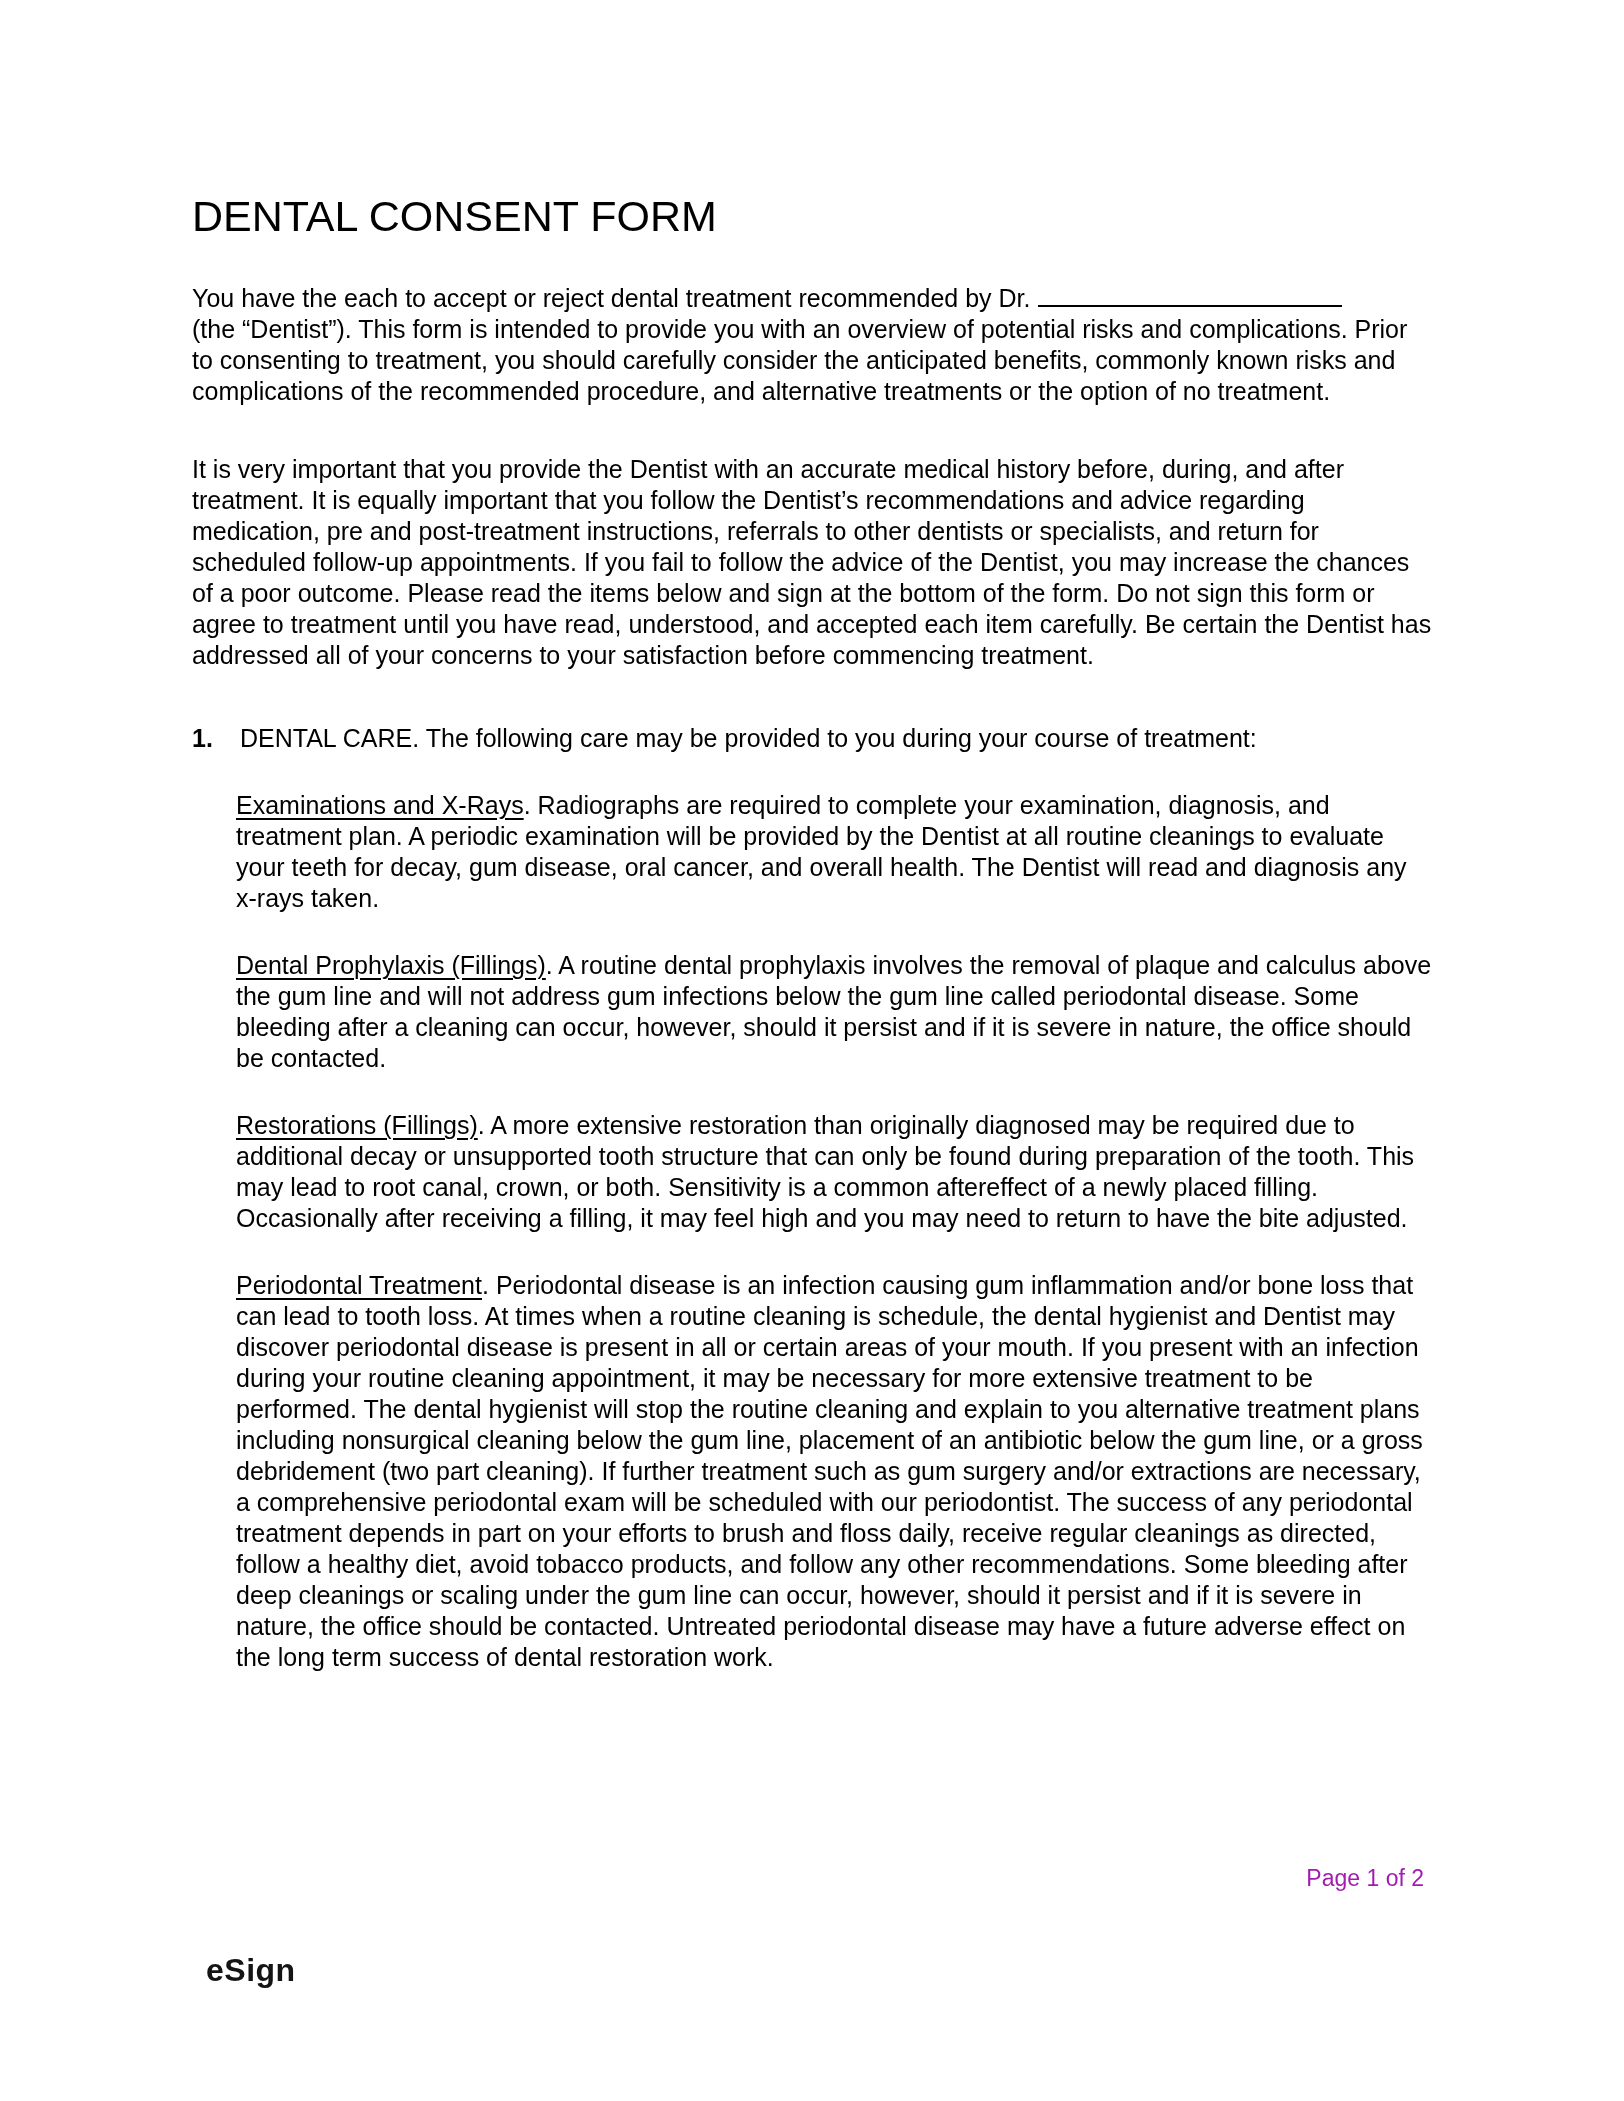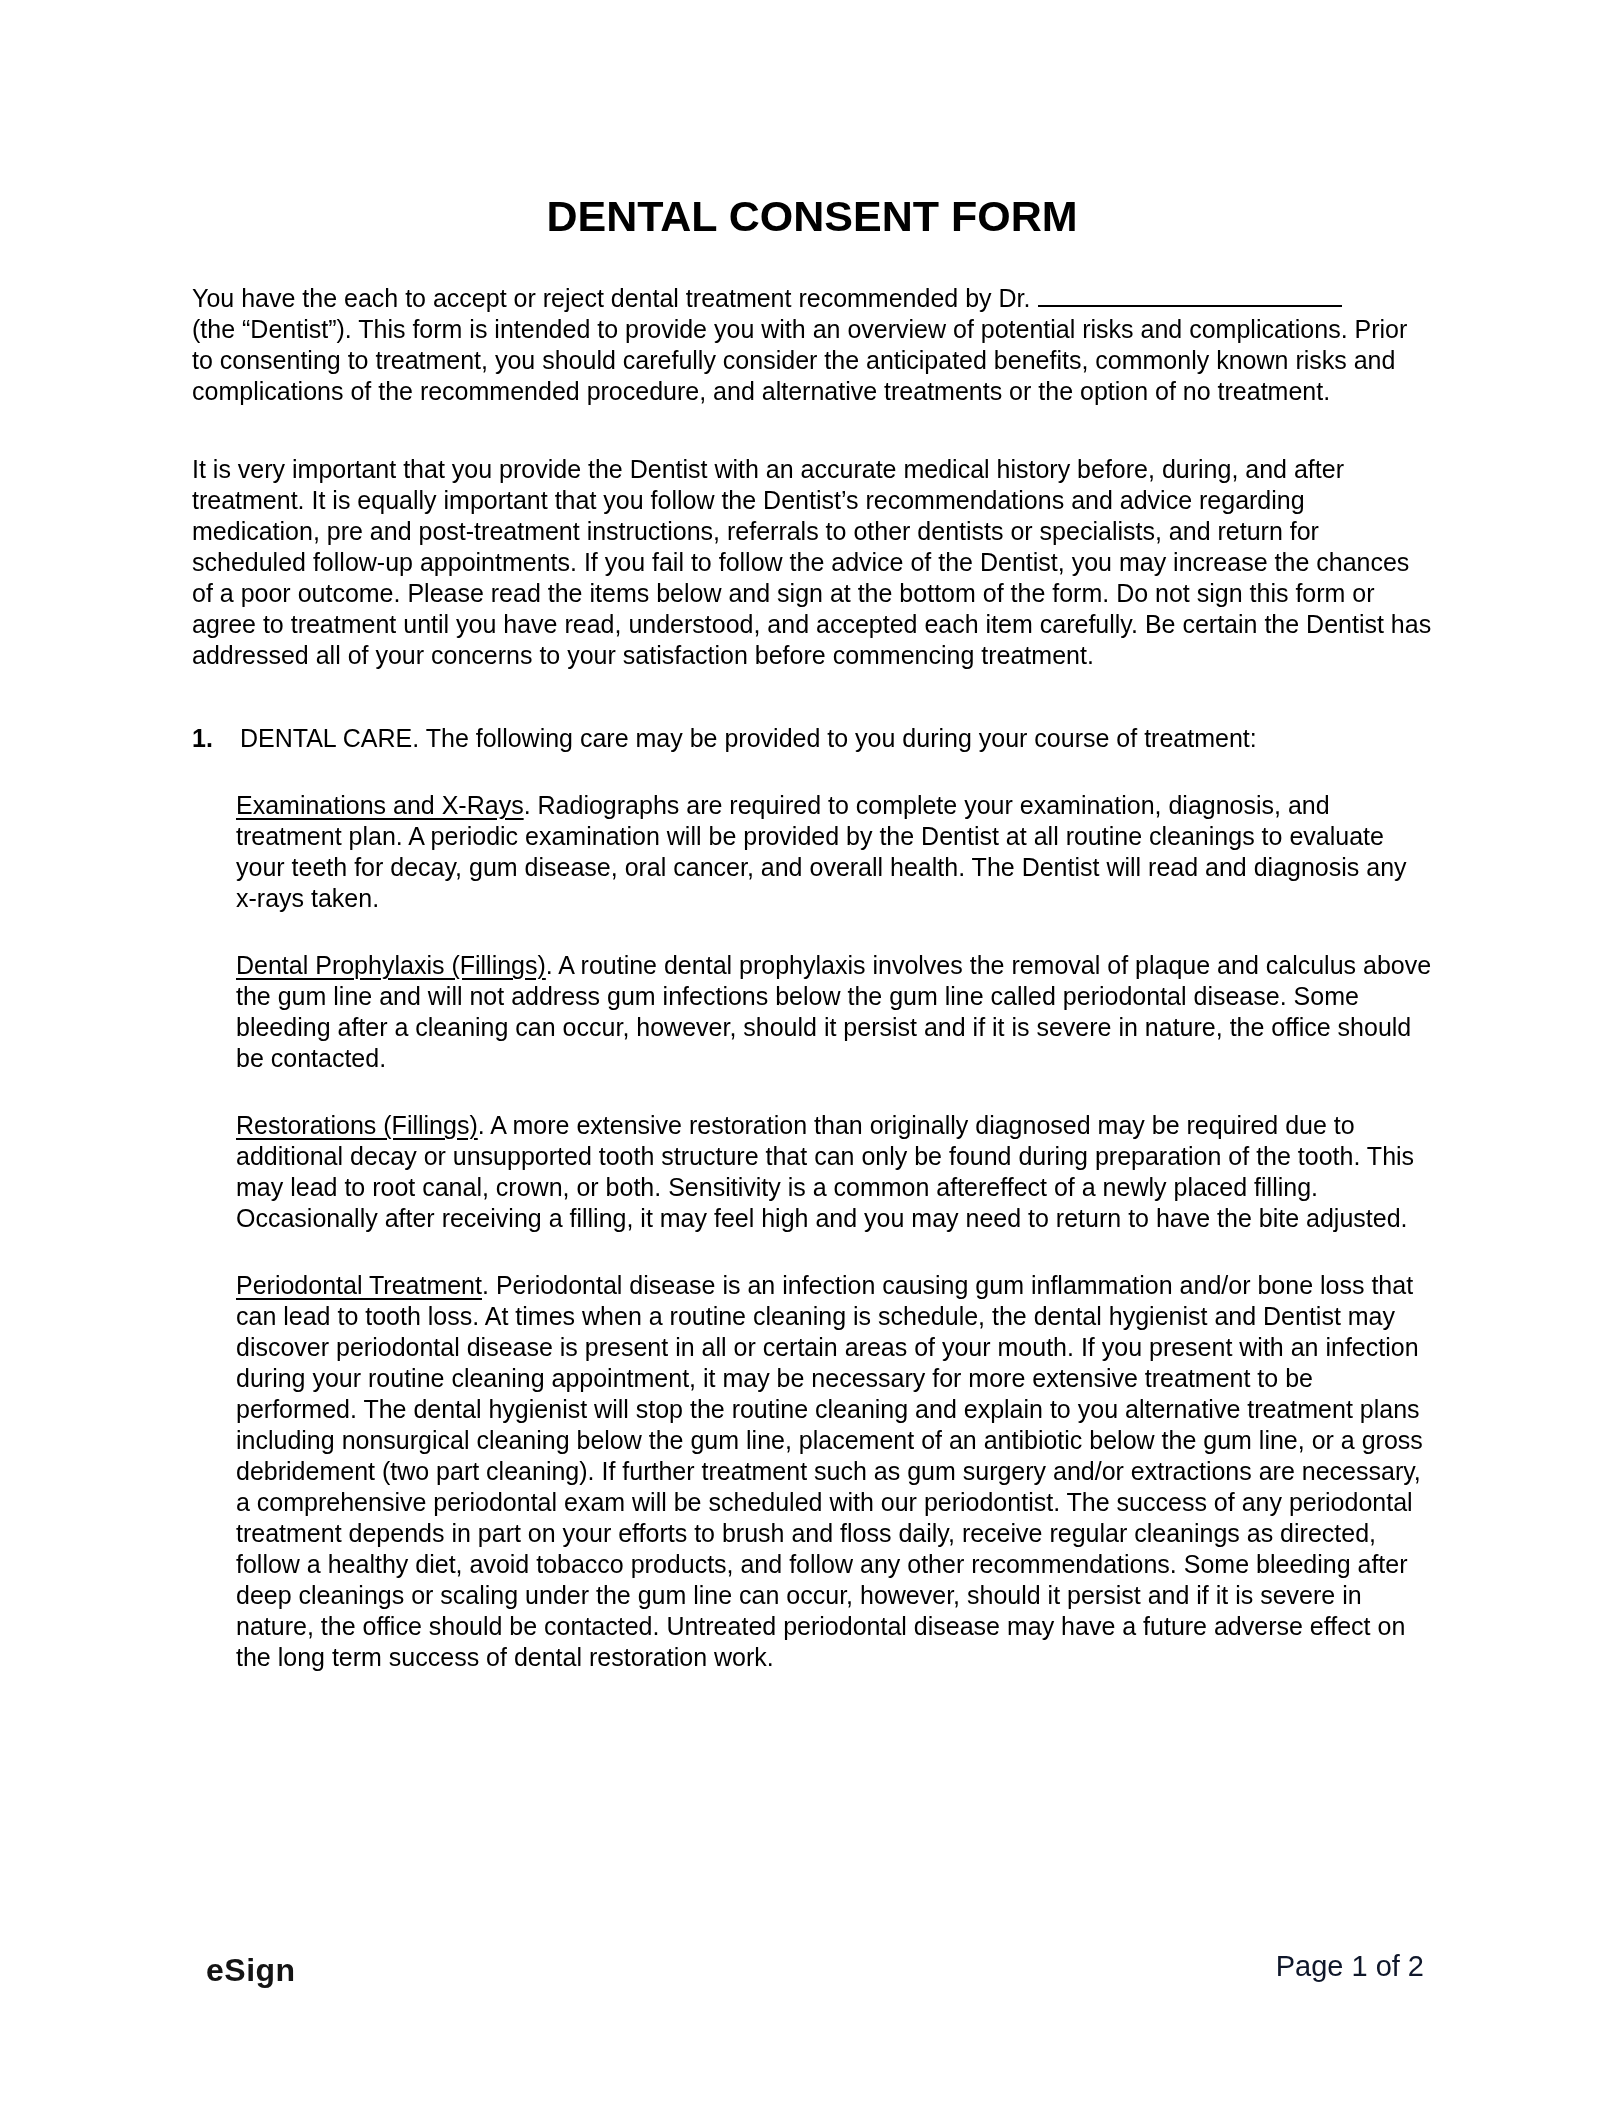--- a/index.html
+++ b/index.html
@@ -21,22 +21,22 @@
   .content {
     position: absolute;
     left: 192px;
     top: 0;
     width: 1240px;
   }
   .doc-title {
     margin: 193px 0 2px 0;
     font-size: 43px;
     line-height: 46px;
-    font-weight: 700;
-    text-align: center;
+    font-weight: 400;
+    text-align: left;
     letter-spacing: 0px;
   }
   p { margin: 0; }
   .para { margin-top: 47px; }
   .para-first { margin-top: 44px; }
   .first-line {
     display: block;
     white-space: nowrap;
   }
   .blank-line {
@@ -73,24 +73,24 @@
     top: 1952px;
     font-size: 32px;
     line-height: 36px;
     font-weight: 700;
     letter-spacing: 0.5px;
     color: #141414;
   }
   .footer-page {
     position: absolute;
     right: 200px;
-    top: 1953px;
-    font-size: 29px;
+    top: 1865px;
+    font-size: 23px;
     line-height: 27px;
-    color: #0f172a;
+    color: #a21caf;
   }
 </style>
 </head>
 <body>
 
 <div class="page">
   <div class="content">
 
     <h1 class="doc-title">DENTAL CONSENT FORM</h1>
 

